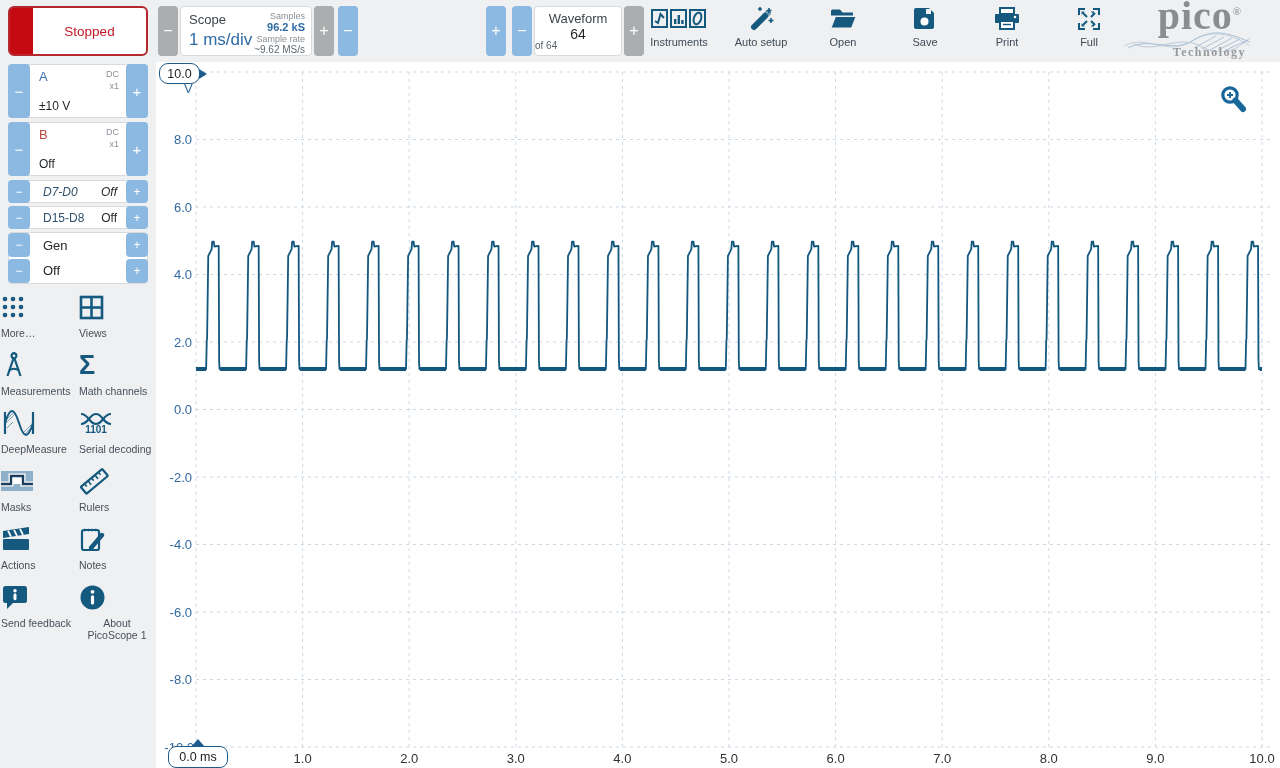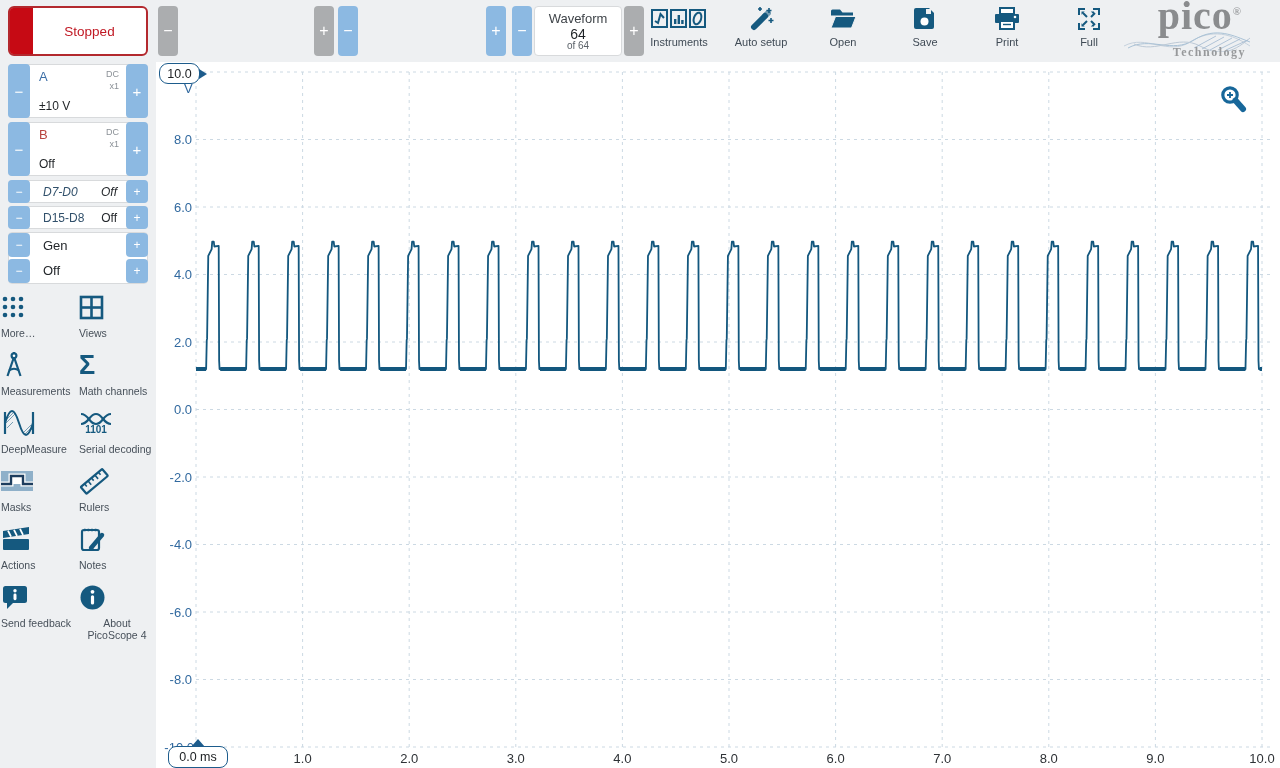--- a/index.html
+++ b/index.html
@@ -16,21 +16,21 @@
     color:#c01823;font-size:13.5px;}
   .ptitle{position:absolute;left:8px;top:5px;font-size:13px;color:#3f4449;}
   #timebase{position:absolute;left:8px;bottom:5px;font-size:17px;color:#2f6ba5;}
   #scope-right{position:absolute;right:6px;top:4px;text-align:right;line-height:1.15;}
   .tiny-gray{font-size:9px;color:#8b9197;}
   #samples-value{font-size:11px;font-weight:bold;color:#2f6ba5;}
   #rate-value{font-size:10px;color:#5f6a72;}
   #trigger-mode{position:absolute;right:8px;bottom:5px;font-size:11px;color:#3c4247;}
   #wf-title{position:absolute;left:0;right:0;top:4px;text-align:center;font-size:13px;color:#3f4449;}
   #wf-current{position:absolute;left:0;right:0;top:19px;text-align:center;font-size:14px;color:#1e2225;}
-  #wf-of{position:absolute;left:0;right:0;bottom:4px;text-align:center;font-size:10px;color:#5a6168;}
+  #wf-of{position:absolute;left:0;right:0;bottom:4px;font-size:10px;color:#5a6168;}
   #toolbar{position:absolute;left:650px;top:4px;display:flex;gap:24px;}
   .tb-tool{width:58px;height:54px;display:flex;flex-direction:column;align-items:center;}
   .tb-icon{height:30px;display:flex;align-items:center;justify-content:center;}
   .tb-label{font-size:11px;color:#3f4a55;margin-top:2px;white-space:nowrap;}
   
   #logo{position:absolute;left:1124px;top:2px;width:126px;height:58px;font-weight:bold;}
   #logo-brand{position:absolute;right:8px;top:-10px;font-family:"Liberation Serif",serif;font-size:40px;color:#8a8c8e;letter-spacing:1px;}
   #logo-reg{font-size:11px;vertical-align:super;color:#9a9c9e;}
   #logo-waves{position:absolute;left:0;top:30px;}
   #logo-sub{position:absolute;right:4px;bottom:0px;font-family:"Liberation Serif",serif;font-size:12px;color:#97999b;letter-spacing:1.5px;}
@@ -74,20 +74,30 @@
 <div id="topbar">
 
   <div id="stopped-btn">
     <div id="stop-stripe"></div>
     <div id="stopped-label">Stopped</div>
   </div>
 
   <div class="pbtn gray" style="left:158px;top:6px;width:20px;height:50px;">
       <span>−</span>
     </div>
+  <div class="panel" style="left:180px;top:6px;width:132px;height:50px;">
+    <div class="ptitle">Scope</div>
+    <div id="timebase">1 ms/div</div>
+    <div id="scope-right">
+      <div class="tiny-gray">Samples</div>
+      <div id="samples-value">96.2 kS</div>
+      <div class="tiny-gray">Sample rate</div>
+      <div id="rate-value">~9.62 MS/s</div>
+    </div>
+  </div>
   <div class="pbtn gray" style="left:314px;top:6px;width:20px;height:50px;">
       <span>+</span>
     </div>
 
   <div class="pbtn blue" style="left:338px;top:6px;width:20px;height:50px;">
       <span>−</span>
     </div>
   <div class="pbtn blue" style="left:486px;top:6px;width:20px;height:50px;">
       <span>+</span>
     </div>
@@ -396,21 +406,21 @@
       <div class="tool-label">Send feedback</div>
     </div>
     <div class="tool-cell">
       <div class="tool-icon">
         <svg width="27" height="27" viewBox="0 0 27 27">
           <circle cx="13.5" cy="13.5" r="12" fill="#15597f"></circle>
           <circle cx="13.5" cy="7.8" r="1.9" fill="#fff"></circle>
           <rect x="11.9" y="11.2" width="3.2" height="9.4" rx="1.6" fill="#fff"></rect>
         </svg>
       </div>
-      <div class="tool-label">About PicoScope 4</div>
+      <div class="tool-label">About PicoScope 1</div>
     </div>
   </div>
 </div>
 
 <div id="chart">
   <svg id="plot" width="1124" height="706">
       <line class="grid" x1="40" y1="10" x2="40" y2="685"></line>
       <line class="grid" x1="40" y1="10" x2="1116" y2="10"></line>
       <line class="grid" x1="146.6" y1="10" x2="146.6" y2="685"></line>
       <line class="grid" x1="40" y1="77.5" x2="1116" y2="77.5"></line>

